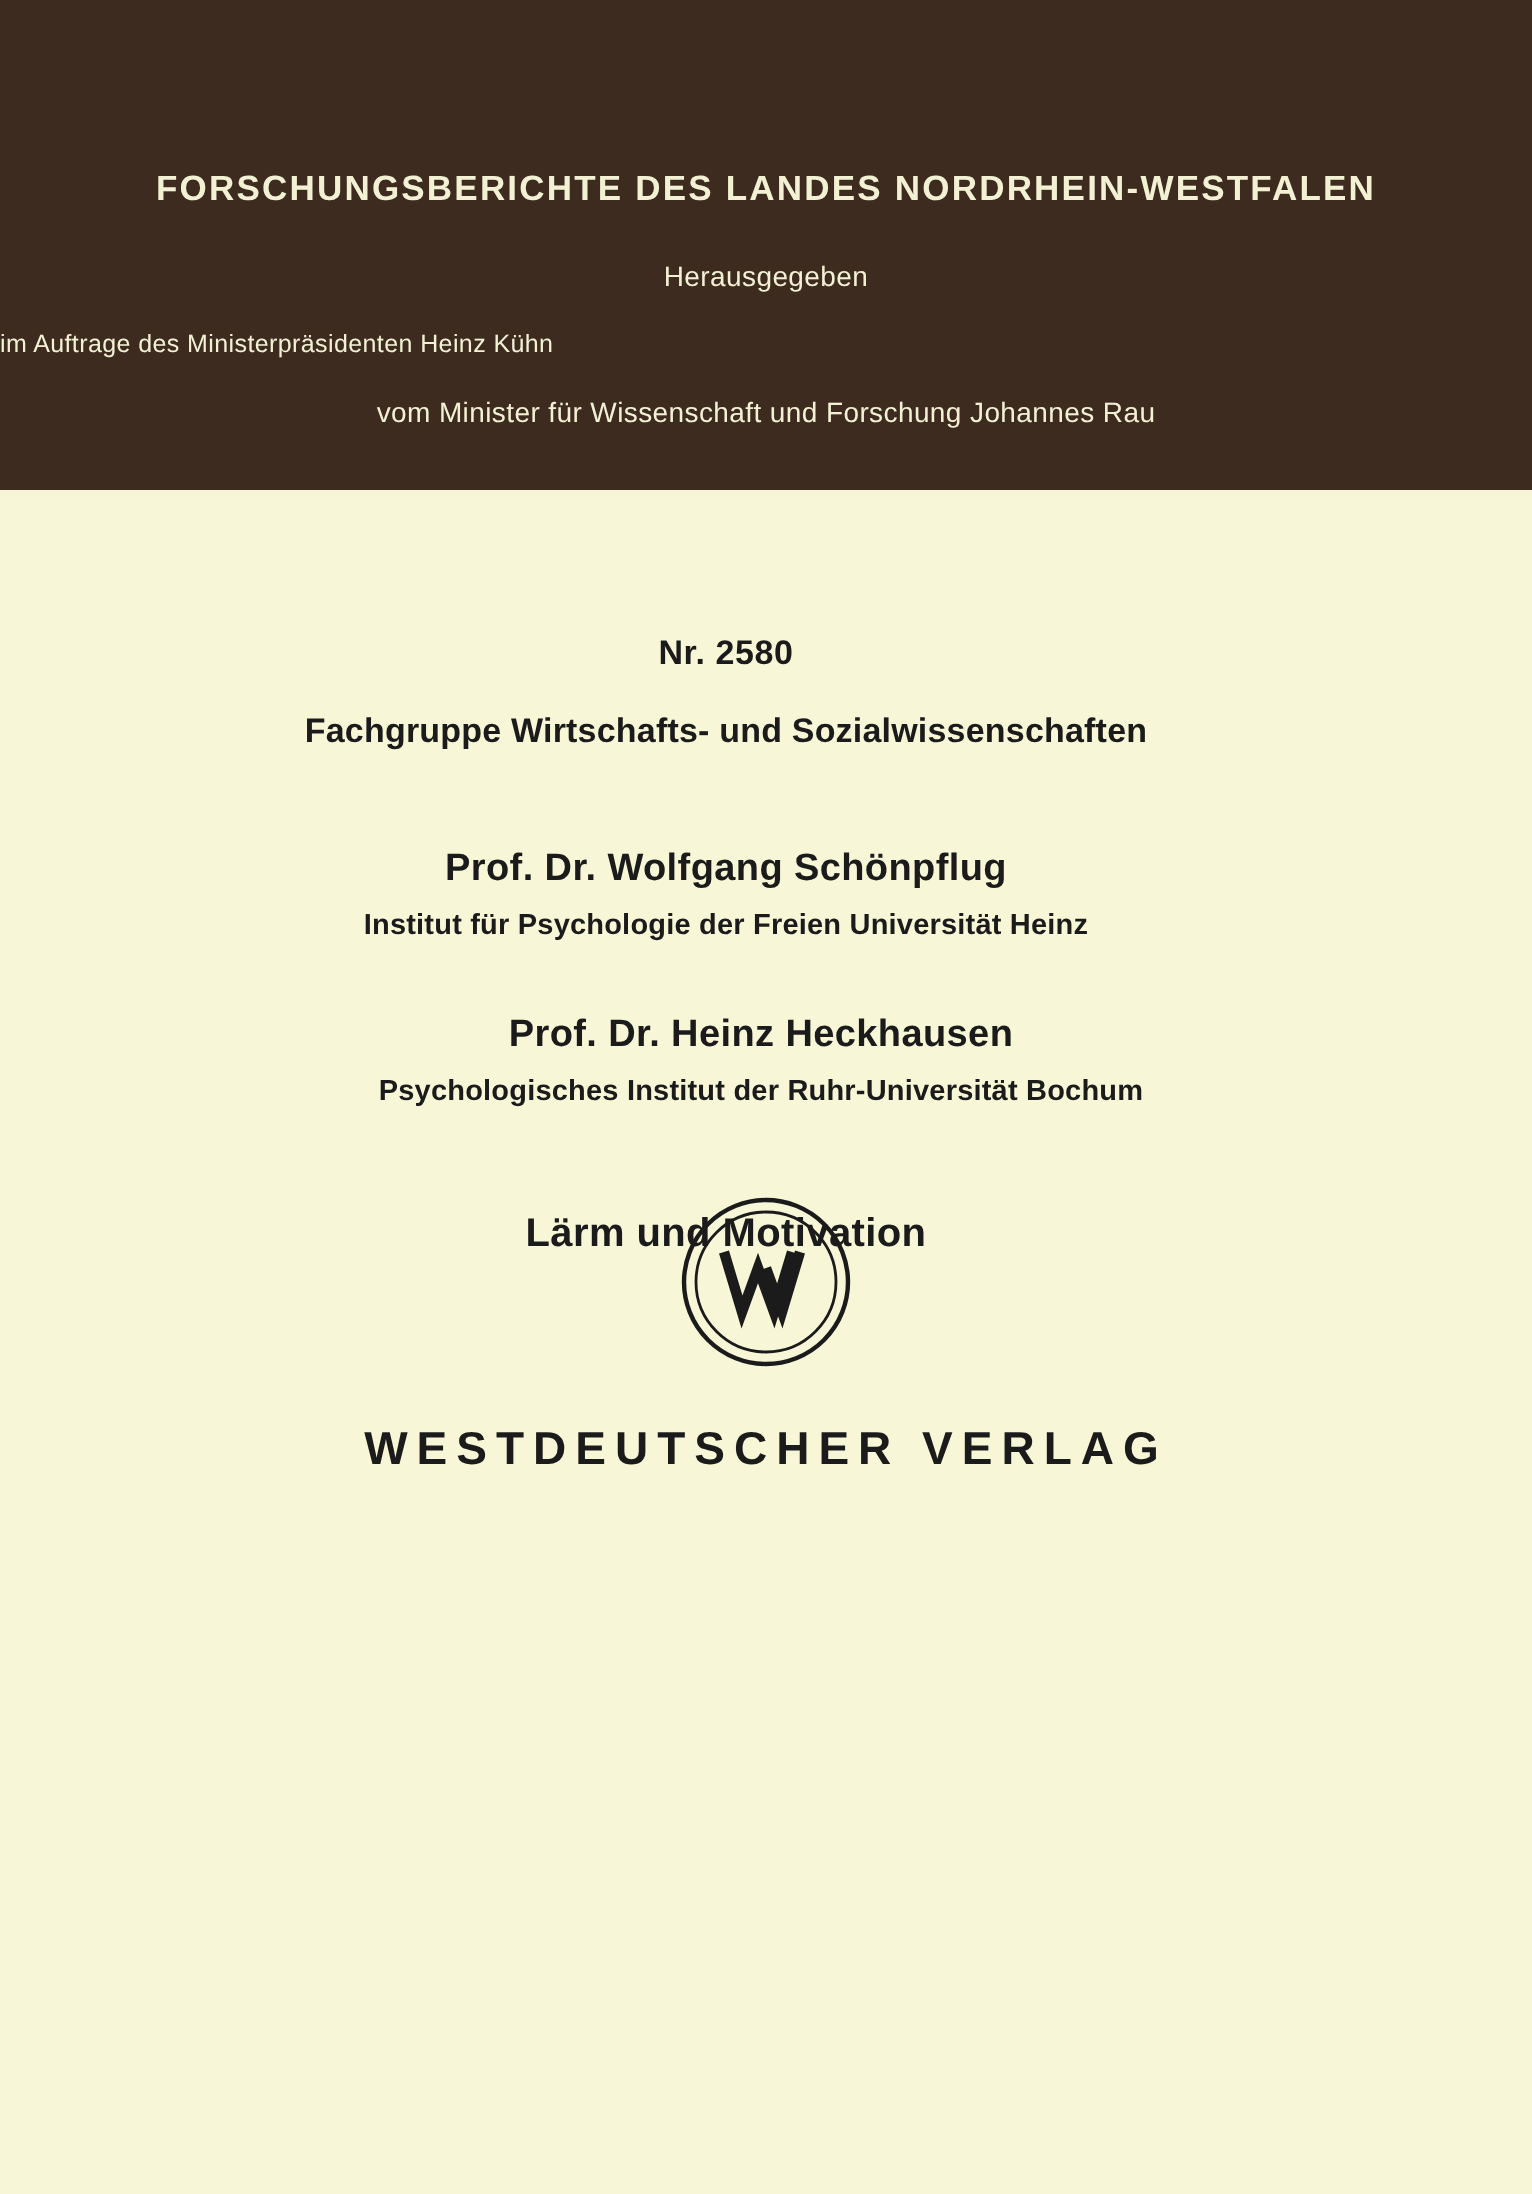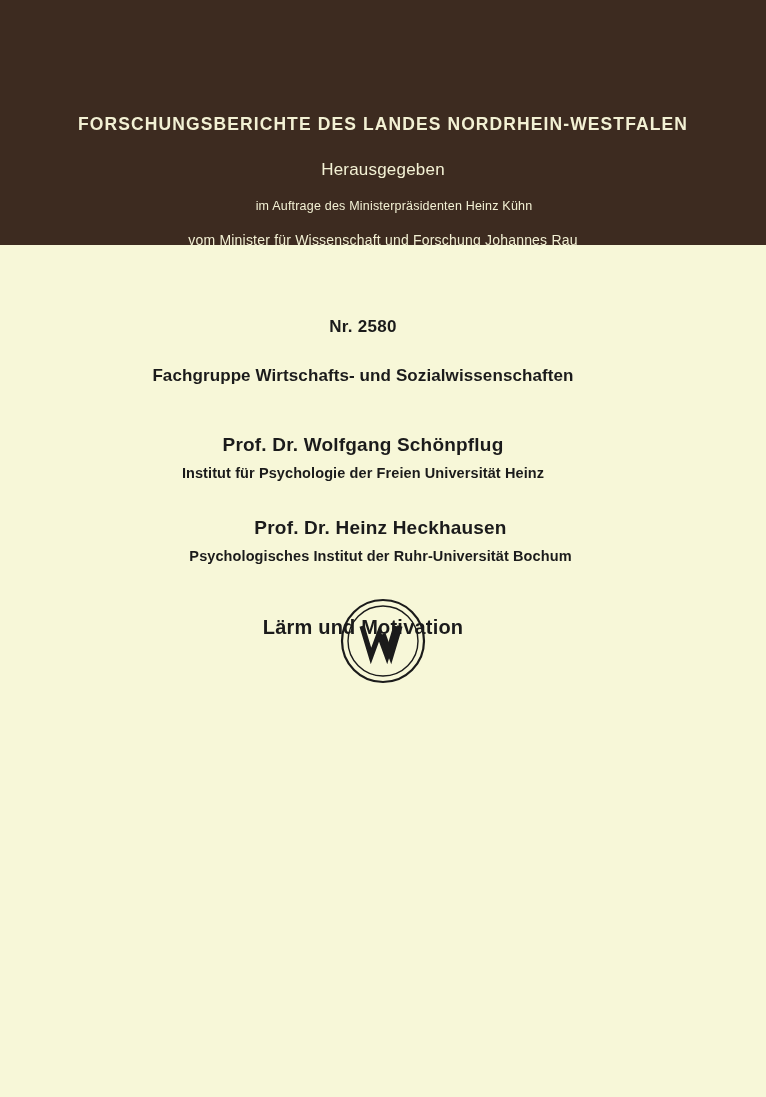--- a/index.html
+++ b/index.html
@@ -23,43 +23,42 @@
   
   .header-band {
     position: absolute;
     left: 0;
     top: 0;
     width: 766px;
     height: 245px;
     background: #3d2b20;
     color: #f7f7d8;
     box-sizing: border-box;
-    padding-top: 114px;
+    padding-top: 84px;
   }
   .series-title {
     text-align: center;
     font-size: 17.5px;
     font-weight: bold;
     letter-spacing: 1.1px;
     color: #f3f1d4;
   }
   .herausgegeben {
     text-align: center;
-    font-size: 17px;
+    font-size: 14px;
     margin-top: 25px;
     color: #f3f1d4;
     letter-spacing: 0.2px;
   }
   .auftrag {
-    text-align: center;
+    text-align: left;
     font-size: 12.5px;
     margin-top: 19px;
     color: #f3f1d4;
     letter-spacing: 0.2px;
-    margin-left: 22px;
   }
   .minister {
     text-align: center;
     font-size: 14px;
     margin-top: 19px;
     color: #f3f1d4;
     letter-spacing: 0.2px;
   }
   
   .body-area {
@@ -74,21 +73,21 @@
     text-align: center;
     font-size: 17px;
     font-weight: bold;
     margin-top: 72px;
     letter-spacing: 0.3px;
   }
   .fachgruppe {
     text-align: center;
     font-size: 17px;
     font-weight: bold;
-    margin-top: 29px;
+    margin-top: 19px;
     letter-spacing: 0.1px;
   }
   .author-block {
     margin-top: 48px;
     text-align: center;
   }
   .author-block.second {
     margin-top: 36px;
     margin-left: 35px;
   }
@@ -162,15 +161,16 @@
 
   <div class="publisher">
     <span class="logo">
       <svg width="86" height="86" viewBox="0 0 86 86" xmlns="http://www.w3.org/2000/svg">
         <circle cx="43" cy="43" r="41" fill="none" stroke="#1b1b1b" stroke-width="2.2"></circle>
         <circle cx="43" cy="43" r="35" fill="none" stroke="#1b1b1b" stroke-width="1.4"></circle>
         <path d="M22 28 L31 58 L39 36 L47 58 L56 28" fill="none" stroke="#1b1b1b" stroke-width="5.2" stroke-linecap="butt" stroke-linejoin="miter"></path>
         <path d="M43 36 L51 58 L60 28" fill="none" stroke="#1b1b1b" stroke-width="5.2" stroke-linecap="butt" stroke-linejoin="miter"></path>
       </svg>
     </span>
+    <div class="publisher-name">WESTDEUTSCHER VERLAG</div>
   </div>
 
 </div>
 
 </body></html>

